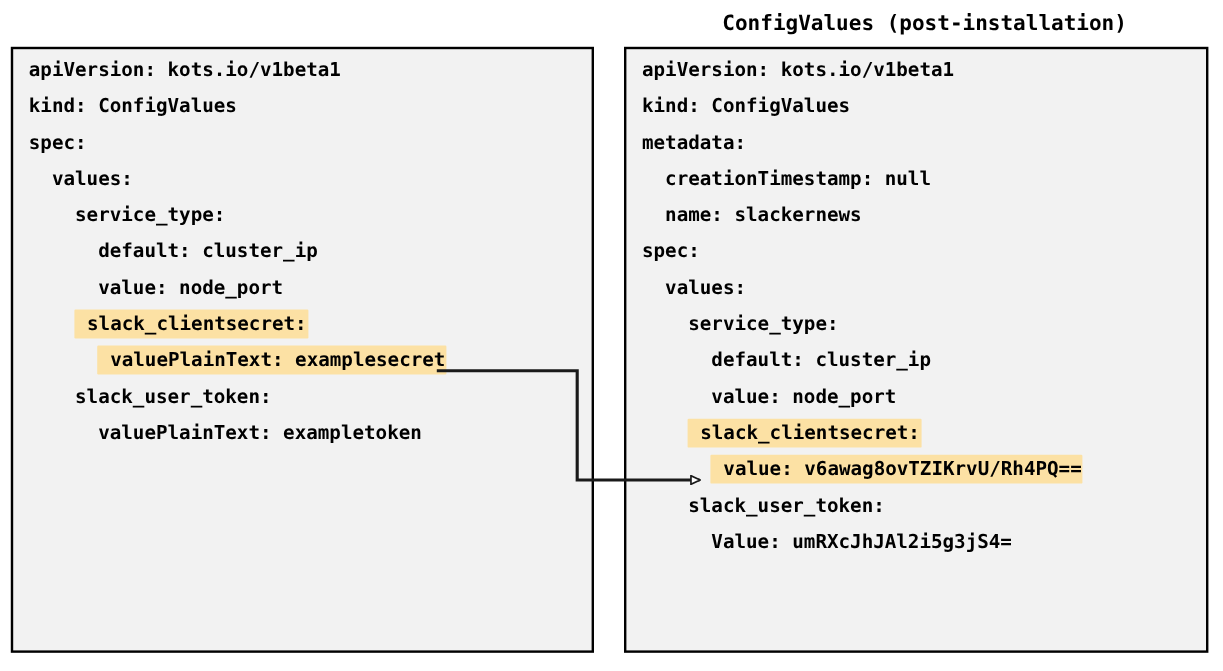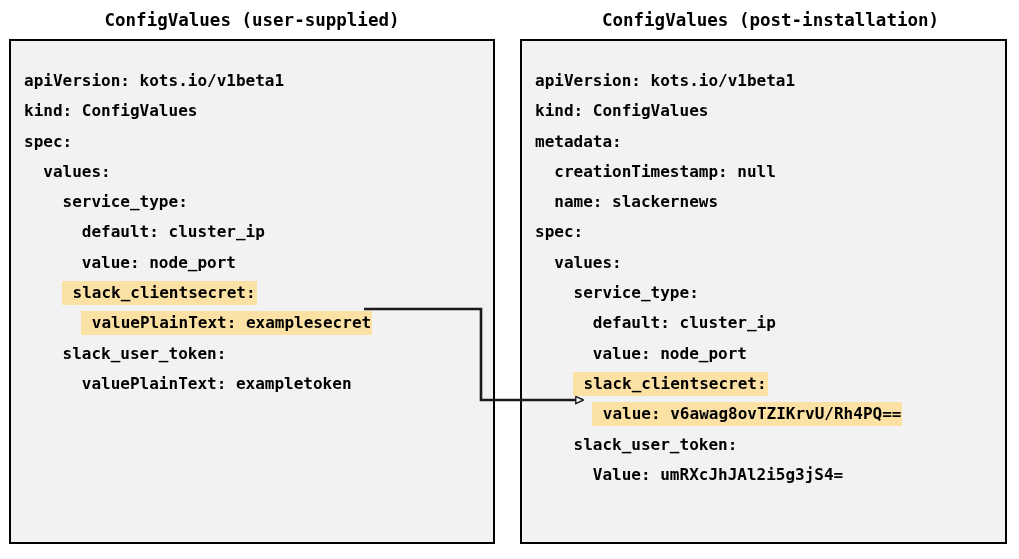--- a/index.html
+++ b/index.html
@@ -42,21 +42,21 @@
     background: #f2f2f2;
     border: 2px solid #000000;
     overflow: hidden;
   }
   #panel-left  { left: 9px;   top: 39px; width: 486px; height: 505px; }
   #panel-right { left: 520px; top: 39px; width: 487px; height: 505px; }
 
   .code {
     position: absolute;
     left: 13px;
-    top: 25px;
+    top: 2px;
     right: 0;
     margin: 0;
     font-family: "DejaVu Sans Mono", "Liberation Mono", monospace;
     font-size: 16px;
     font-weight: bold;
     line-height: 30.3px;
     color: #000000;
     white-space: pre;
   }
   .code .line {
@@ -78,21 +78,20 @@
     width: 1019px;
     height: 559px;
     pointer-events: none;
   }
 </style>
 </head>
 <body>
 
 <div id="stage">
 
-  <div class="panel-title" id="title-left">ConfigValues (user-supplied)</div>
 
   <div class="panel" id="panel-left">
     <pre class="code" id="code-left"><span class="line">apiVersion: kots.io/v1beta1</span><span class="line">kind: ConfigValues</span><span class="line">spec:</span><span class="line">  values:</span><span class="line">    service_type:</span><span class="line">      default: cluster_ip</span><span class="line">      value: node_port</span><span class="line">    <span class="hl">slack_clientsecret:</span></span><span class="line">      <span class="hl">valuePlainText: examplesecret</span></span><span class="line">    slack_user_token:</span><span class="line">      valuePlainText: exampletoken</span></pre>
   </div>
 
   <div class="panel-title" id="title-right">ConfigValues (post-installation)</div>
 
   <div class="panel" id="panel-right">
     <pre class="code" id="code-right"><span class="line">apiVersion: kots.io/v1beta1</span><span class="line">kind: ConfigValues</span><span class="line">metadata:</span><span class="line">  creationTimestamp: null</span><span class="line">  name: slackernews</span><span class="line">spec:</span><span class="line">  values:</span><span class="line">    service_type:</span><span class="line">      default: cluster_ip</span><span class="line">      value: node_port</span><span class="line">    <span class="hl">slack_clientsecret:</span></span><span class="line">      <span class="hl">value: v6awag8ovTZIKrvU/Rh4PQ==</span></span><span class="line">    slack_user_token:</span><span class="line">      Value: umRXcJhJAl2i5g3jS4=</span></pre>
   </div>

